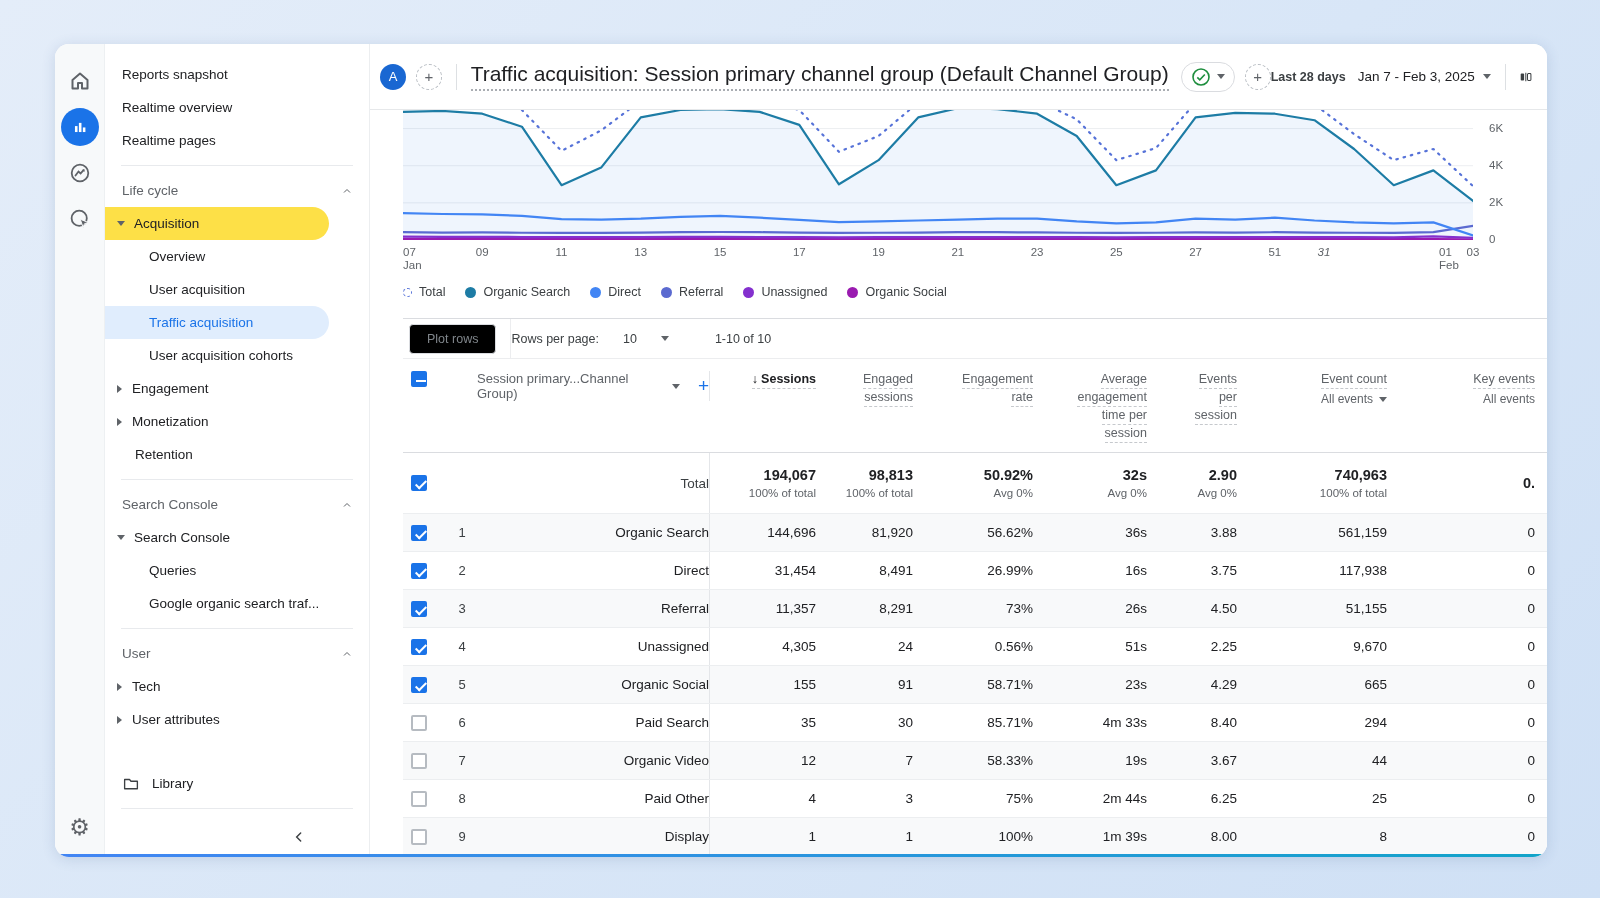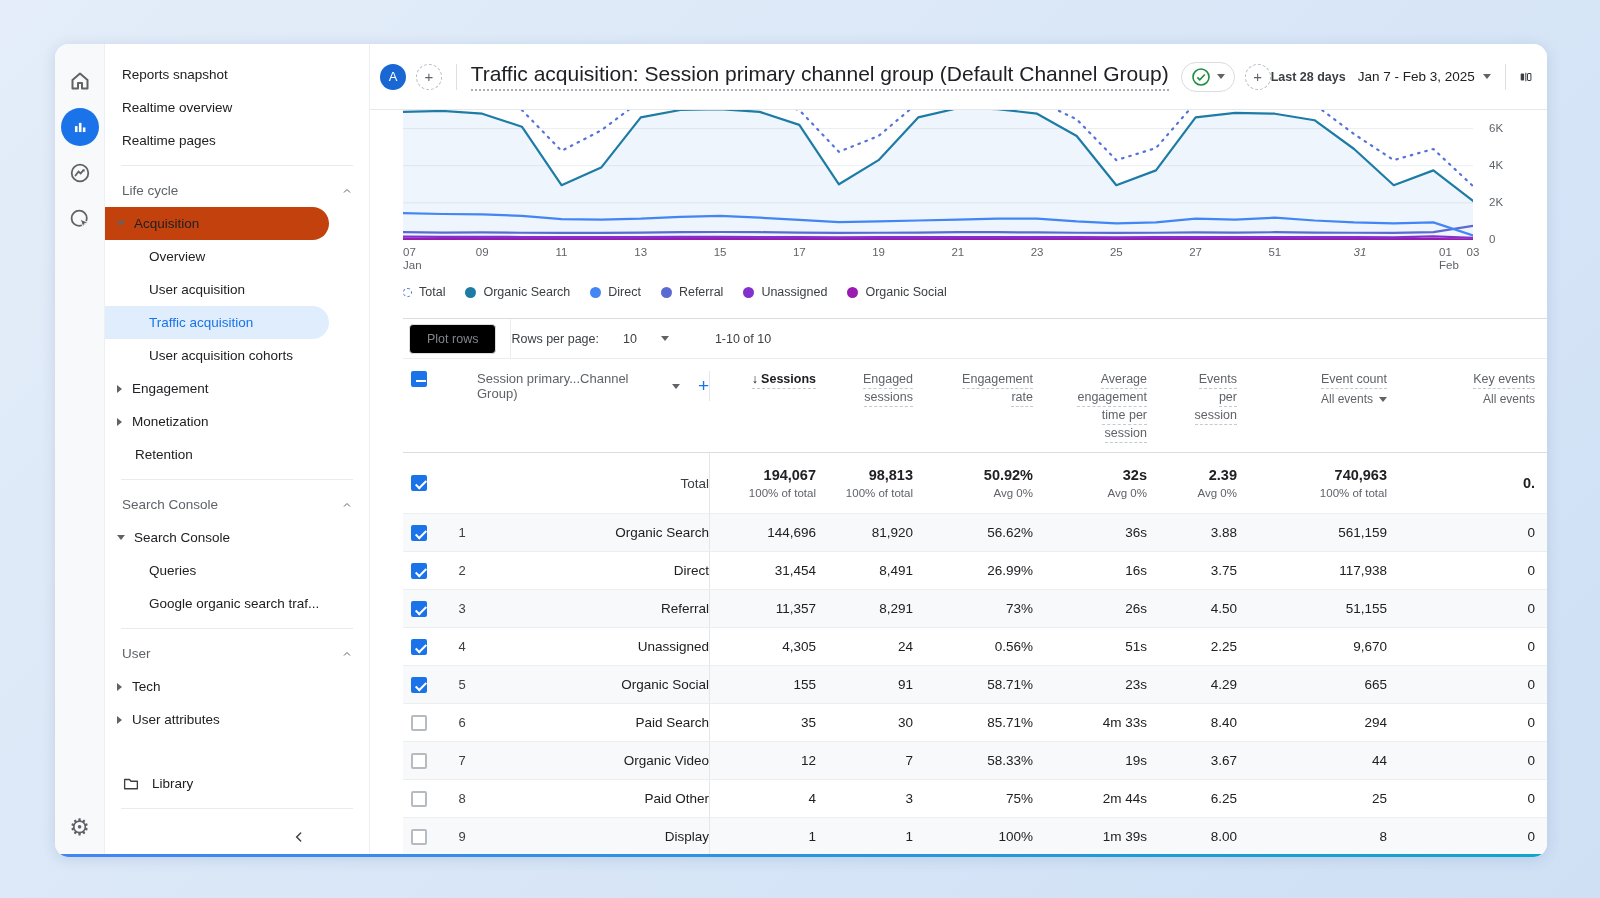--- a/index.html
+++ b/index.html
@@ -27,21 +27,21 @@
   .nav-item { height:33px; display:flex; align-items:center; padding-left:17px; cursor:pointer; }
   .nav-item.lvl1 { padding-left:30px; position:relative; }
   .nav-item.sub  { padding-left:44px; }
   .nav-item.section { color:#5f6368; padding-right:16px; }
   .nav-item.section .spacer { flex:1; }
   .nav-item.expand-row { padding-left:12px; }
   .tri-r { width:0; height:0; border-top:4px solid transparent; border-bottom:4px solid transparent;
     border-left:5px solid #5f6368; margin-right:10px; }
   .tri-d { width:0; height:0; border-left:4px solid transparent; border-right:4px solid transparent;
     border-top:5px solid #5f6368; margin-right:9px; }
-  .pill-gray { background:#c2410c; border-radius:0 17px 17px 0; margin-right:40px; }
+  .pill-gray { background:#fde047; border-radius:0 17px 17px 0; margin-right:40px; }
   .pill-blue { background:#e0edfd; border-radius:0 17px 17px 0; margin-right:40px; color:#1a73e8; }
   .nav-div { height:1px; background:#e8eaed; margin:8px 16px; }
   .nav-bottom { margin-top:auto; }
   .nav-item.library { padding-left:17px; }
   .nav-item.library svg { margin-right:12px; }
   .collapse-row { height:40px; display:flex; align-items:center; justify-content:flex-end;
     padding-right:62px; cursor:pointer; }
 
   
   .main { flex:1; display:flex; flex-direction:column; overflow:hidden; background:#fff; }
@@ -316,21 +316,21 @@
           <div class="x-tick" style="left: 158.519px; transform: translateX(-50%);">11</div>
           <div class="x-tick" style="left: 237.778px; transform: translateX(-50%);">13</div>
           <div class="x-tick" style="left: 317.037px; transform: translateX(-50%);">15</div>
           <div class="x-tick" style="left: 396.296px; transform: translateX(-50%);">17</div>
           <div class="x-tick" style="left: 475.556px; transform: translateX(-50%);">19</div>
           <div class="x-tick" style="left: 554.815px; transform: translateX(-50%);">21</div>
           <div class="x-tick" style="left: 634.074px; transform: translateX(-50%);">23</div>
           <div class="x-tick" style="left: 713.333px; transform: translateX(-50%);">25</div>
           <div class="x-tick" style="left: 792.593px; transform: translateX(-50%);">27</div>
           <div class="x-tick" style="left: 871.852px; transform: translateX(-50%);">51</div>
-          <div class="x-tick" style="left: 957px; transform: translateX(-50%); font-style: italic;">31</div>
+          <div class="x-tick" style="left: 921px; transform: translateX(-50%); font-style: italic;">31</div>
           <div class="x-tick" style="left: 1046px; transform: translateX(-50%);">01<span class="sub">Feb</span></div>
           <div class="x-tick" style="left: 1070px; transform: translateX(-50%);">03</div>
         </div>
       <div class="legend" id="legend">
           <div class="legend-item">
             <span class="ldot dashed" style="background: rgb(86, 114, 216); border: 1.5px dashed rgb(86, 114, 216);"></span>
             <span>Total</span>
           </div>
           <div class="legend-item">
             <span class="ldot" style="background: rgb(29, 124, 165);"></span>
@@ -442,21 +442,21 @@
           </div>
           <div class="cell mcell stack">
             <span class="tval">50.92%</span>
             <span class="tsub">Avg 0%</span>
           </div>
           <div class="cell mcell stack">
             <span class="tval">32s</span>
             <span class="tsub">Avg 0%</span>
           </div>
           <div class="cell mcell stack">
-            <span class="tval">2.39</span>
+            <span class="tval">2.90</span>
             <span class="tsub">Avg 0%</span>
           </div>
           <div class="cell mcell stack">
             <span class="tval">740,963</span>
             <span class="tsub">100% of total</span>
           </div>
           <div class="cell mcell stack">
             <span class="tval">0.</span>
           </div>
         </div>

